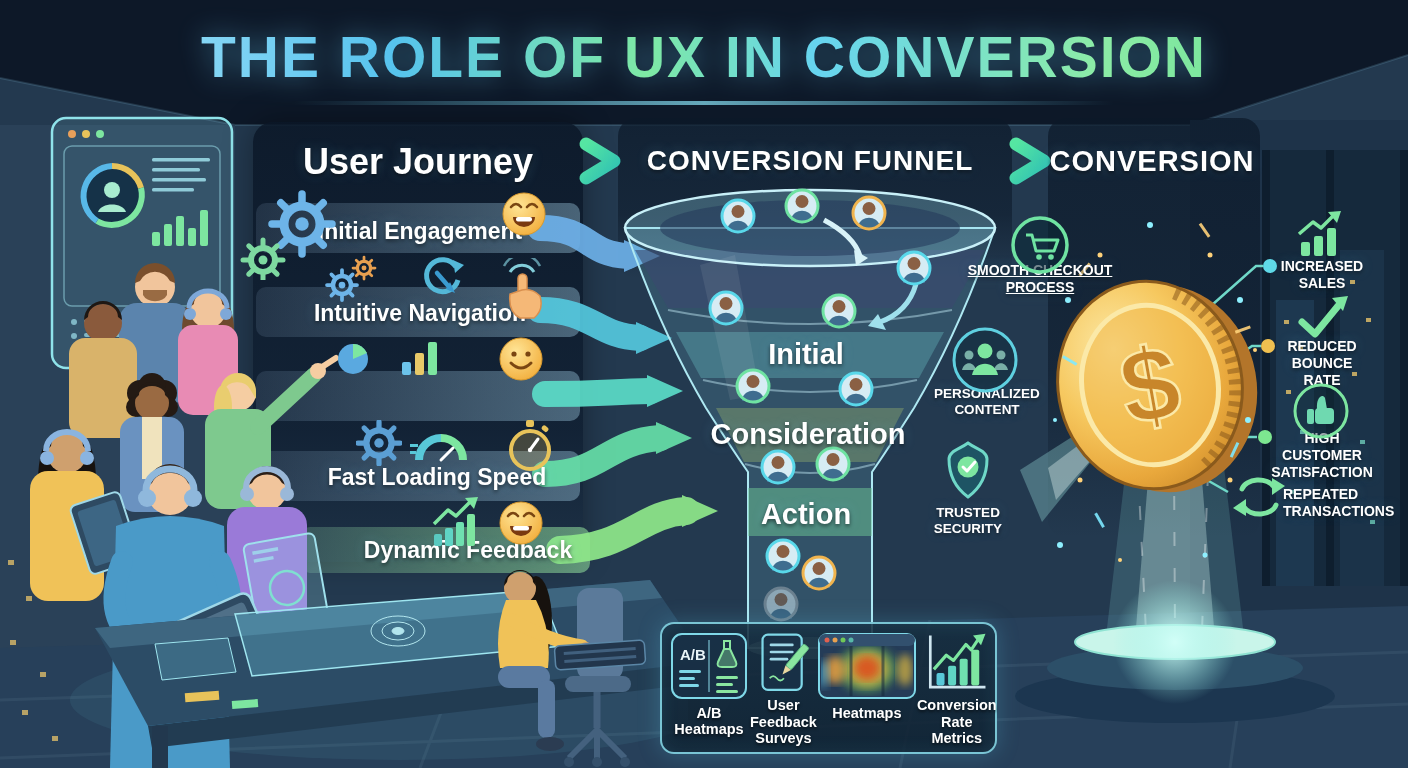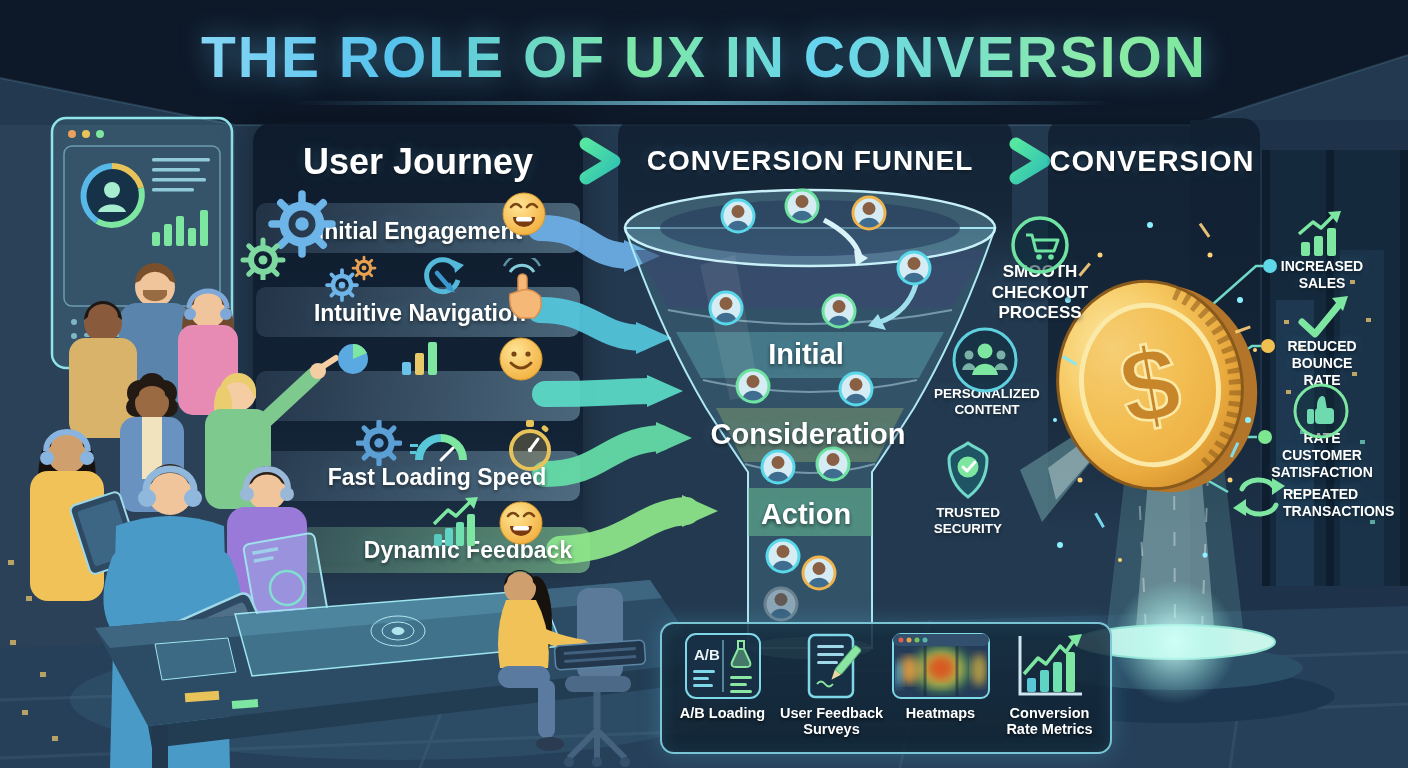--- a/index.html
+++ b/index.html
@@ -18,21 +18,21 @@
        font-size:57px;font-weight:800;letter-spacing:2px;
        background:linear-gradient(90deg,#b6e9fb 0%,#56c3ee 28%,#7ee9a4 46%,#66d4f0 58%,#8ceca6 78%,#5fdc8e 100%);
        -webkit-background-clip:text;background-clip:text;color:transparent;
        filter:drop-shadow(0 0 14px rgba(110,215,255,.45));}
   #journey-panel{left:253px;top:122px;width:330px;height:440px;border-radius:20px;
        background:linear-gradient(180deg,rgba(10,22,38,.85) 0%,rgba(12,26,44,.72) 70%,rgba(12,26,44,.25) 100%);
        box-shadow:0 0 30px rgba(0,0,0,.35);}
   .band{position:absolute;z-index:1;border-radius:10px;}
   .band-blue{background:linear-gradient(90deg,rgba(150,180,210,.14),rgba(160,205,228,.40));}
   .band-green{background:linear-gradient(90deg,rgba(150,215,170,.22),rgba(150,230,160,.55));}
-  #toolbar{position:absolute;left:660px;top:622px;width:452px;height:132px;z-index:3;
+  #toolbar{position:absolute;left:660px;top:622px;width:337px;height:132px;z-index:3;
        border:2px solid rgba(140,225,240,.85);border-radius:14px;
        background:linear-gradient(180deg,rgba(22,44,62,.88),rgba(16,34,50,.88));
        box-shadow:0 0 22px rgba(90,200,230,.25), inset 0 0 18px rgba(90,200,230,.12);
        display:flex;align-items:stretch;padding:8px 6px 6px 6px;box-sizing:border-box;}
   .tool{flex:1;display:flex;flex-direction:column;align-items:center;justify-content:flex-start;}
   .tool-label{color:#fff;font-weight:bold;font-size:14.5px;line-height:1.12;text-align:center;
        white-space:pre-line;margin-top:3px;text-shadow:0 2px 3px rgba(0,0,0,.6);}
 </style>
 </head>
 <body>
@@ -458,33 +458,33 @@
 <div class="lbl" style="left:420px;top:217px;font-size:23px;">Initial Engagement</div>
 <div class="lbl" style="left:420px;top:299px;font-size:23px;">Intuitive Navigation</div>
 <div class="lbl" style="left:437px;top:463px;font-size:23px;">Fast Loading Speed</div>
 <div class="lbl" style="left:468px;top:536px;font-size:23px;">Dynamic Feedback</div>
 
 <div class="lbl" style="left:810px;top:144px;font-size:28px;letter-spacing:1px;">CONVERSION FUNNEL</div>
 <div class="lbl" style="left:806px;top:337px;font-size:29px;">Initial</div>
 <div class="lbl" style="left:808px;top:417px;font-size:29px;">Consideration</div>
 <div class="lbl" style="left:806px;top:497px;font-size:29px;">Action</div>
 
-<div class="lbl" style="left:1040px;top:262px;font-size:17px;width:170px;margin-left:-85px;transform:none;">SMOOTH CHECKOUT
+<div class="lbl" style="left:1040px;top:262px;font-size:14px;width:170px;margin-left:-85px;transform:none;text-decoration:underline;">SMOOTH CHECKOUT
 PROCESS</div>
 <div class="lbl" style="left:987px;top:386px;font-size:13.5px;width:150px;margin-left:-75px;transform:none;">PERSONALIZED
 CONTENT</div>
 <div class="lbl" style="left:968px;top:505px;font-size:13.5px;width:140px;margin-left:-70px;transform:none;">TRUSTED
 SECURITY</div>
 
 <div class="lbl" style="left:1152px;top:144px;font-size:29px;letter-spacing:1px;">CONVERSION</div>
 <div class="lbl" style="left:1322px;top:258px;font-size:14px;">INCREASED
 SALES</div>
 <div class="lbl" style="left:1322px;top:338px;font-size:14px;">REDUCED
 BOUNCE RATE</div>
-<div class="lbl" style="left:1322px;top:430px;font-size:14px;">RATE CUSTOMER
+<div class="lbl" style="left:1322px;top:430px;font-size:14px;">HIGH CUSTOMER
 SATISFACTION</div>
 <div class="lbl lbl-left" style="left:1283px;top:486px;font-size:14px;">REPEATED
 TRANSACTIONS</div>
 
 <svg class="icn" style="left:240px;top:180px;" width="110" height="100" viewBox="0 0 110 100">
   <g transform="translate(62,44) scale(1.5)" color="#6db4e8">
         <use href="#gearT"></use>
       </g>
   <g transform="translate(23,80) scale(1.0)" color="#7dd9a0">
         <use href="#gearT"></use>
@@ -619,21 +619,21 @@
       <rect x="11" y="45" width="16" height="3" rx="1.5" fill="#7fd8e8"></rect>
       <rect x="11" y="52" width="20" height="3" rx="1.5" fill="#7fd8e8"></rect>
       <g transform="translate(59,20)">
         <rect x="-3" y="-11" width="6" height="8" stroke="#8ae6a0" stroke-width="2" fill="none"></rect>
         <path d="M-3,-3 L-9,10 Q-11,15 -5,15 L5,15 Q11,15 9,10 L3,-3 Z" fill="rgba(138,230,160,.4)" stroke="#8ae6a0" stroke-width="2"></path>
       </g>
       <rect x="48" y="44" width="22" height="3" rx="1.5" fill="#8ae6a0"></rect>
       <rect x="48" y="51" width="17" height="3" rx="1.5" fill="#8ae6a0"></rect>
       <rect x="48" y="58" width="22" height="3" rx="1.5" fill="#8ae6a0"></rect>
     </svg>
-    <div class="tool-label">A/B Loading</div>
+    <div class="tool-label">A/B Heatmaps</div>
   </div>
   <div class="tool">
     <svg width="64" height="70" viewBox="0 0 64 70">
       <rect x="9" y="3" width="44" height="62" rx="6" stroke="#7fd8e8" stroke-width="2.5" fill="rgba(25,50,72,.8)"></rect>
       <rect x="17" y="13" width="27" height="3" rx="1.5" fill="#9fd8e8"></rect>
       <rect x="17" y="21" width="27" height="3" rx="1.5" fill="#9fd8e8"></rect>
       <rect x="17" y="29" width="21" height="3" rx="1.5" fill="#9fd8e8"></rect>
       <path d="M17,52 q4,-5 8,0 q4,5 8,0" stroke="#8ae6a0" stroke-width="2" fill="none"></path>
       <g transform="translate(43,34) rotate(40)">
         <rect x="-4" y="-24" width="8" height="32" rx="2" fill="#8ae6a0" stroke="#5cb880" stroke-width="1"></rect>

